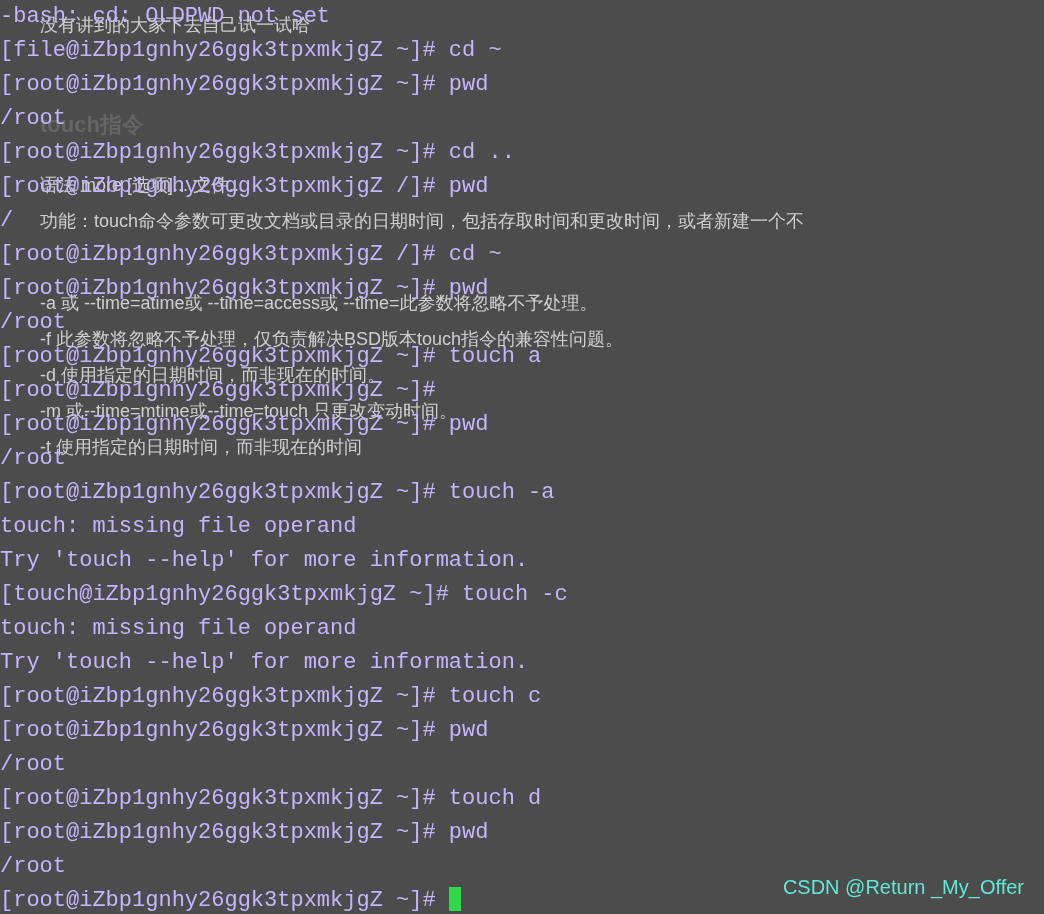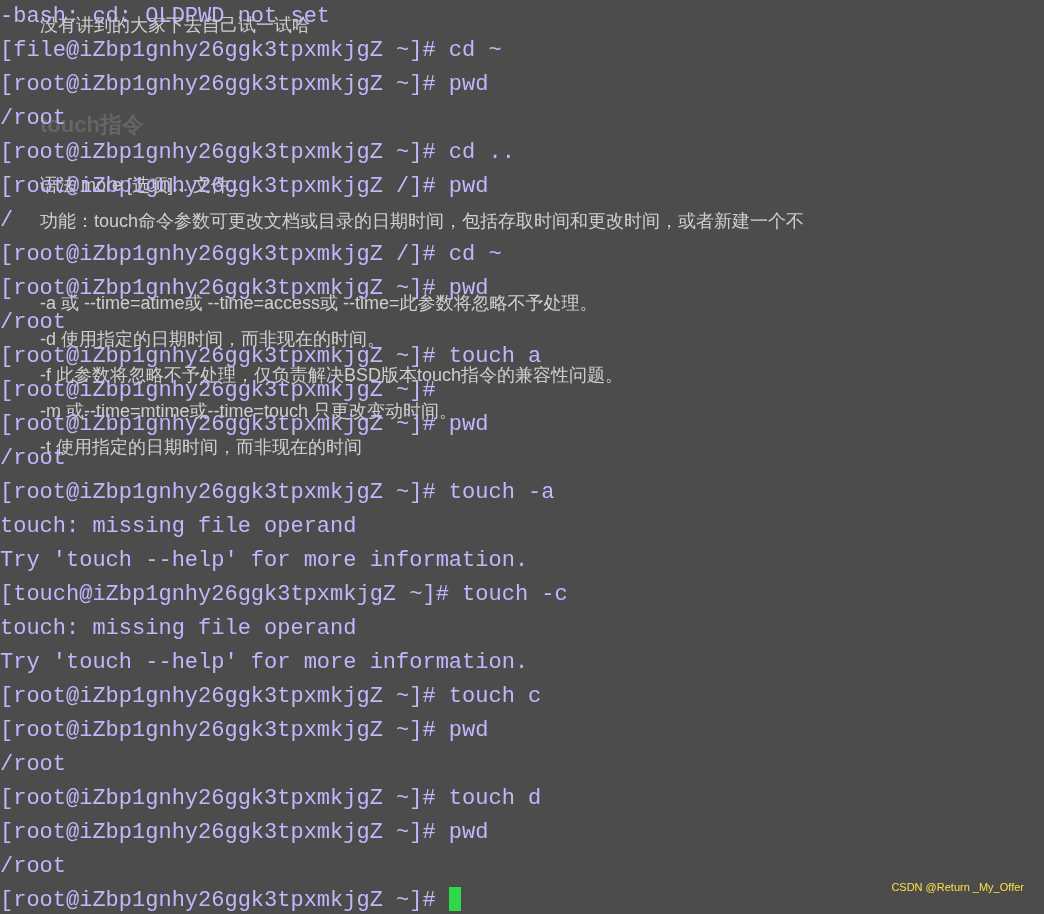--- a/index.html
+++ b/index.html
@@ -57,38 +57,38 @@
       width: 12px;
       height: 24px;
       background: #2ed94a;
       vertical-align: middle;
       margin-bottom: 2px;
     }
     .watermark {
       position: absolute;
       bottom: 10px;
       right: 20px;
-      color: #fde047;
+      color: #5eead4;
       font-family: -apple-system, 'Microsoft YaHei', sans-serif;
-      font-size: 11px;
+      font-size: 20px;
       z-index: 2;
     }
   </style>
 </head>
 <body>
 
 <div class="background-text">
   <div class="bg-line">没有讲到的大家下去自己试一试哈</div>
   <div class="bg-heading">touch指令</div>
   <div class="bg-line">语法 more [选项]... 文件...</div>
   <div class="bg-line">功能：touch命令参数可更改文档或目录的日期时间，包括存取时间和更改时间，或者新建一个不</div>
   <div style="height:46px"></div>
   <div class="bg-line">-a 或 --time=atime或 --time=access或 --time=此参数将忽略不予处理。</div>
+  <div class="bg-line">-f 此参数将忽略不予处理，仅负责解决BSD版本touch指令的兼容性问题。</div>
   <div class="bg-line">-d 使用指定的日期时间，而非现在的时间。</div>
-  <div class="bg-line">-f 此参数将忽略不予处理，仅负责解决BSD版本touch指令的兼容性问题。</div>
   <div class="bg-line">-m 或--time=mtime或--time=touch 只更改变动时间。</div>
   <div class="bg-line">-t 使用指定的日期时间，而非现在的时间</div>
 </div>
 
 <div class="terminal">
   <div class="line">-bash: cd: OLDPWD not set</div>
   <div class="line">[file@iZbp1gnhy26ggk3tpxmkjgZ ~]# cd ~</div>
   <div class="line">[root@iZbp1gnhy26ggk3tpxmkjgZ ~]# pwd</div>
   <div class="line">/root</div>
   <div class="line">[root@iZbp1gnhy26ggk3tpxmkjgZ ~]# cd ..</div>

